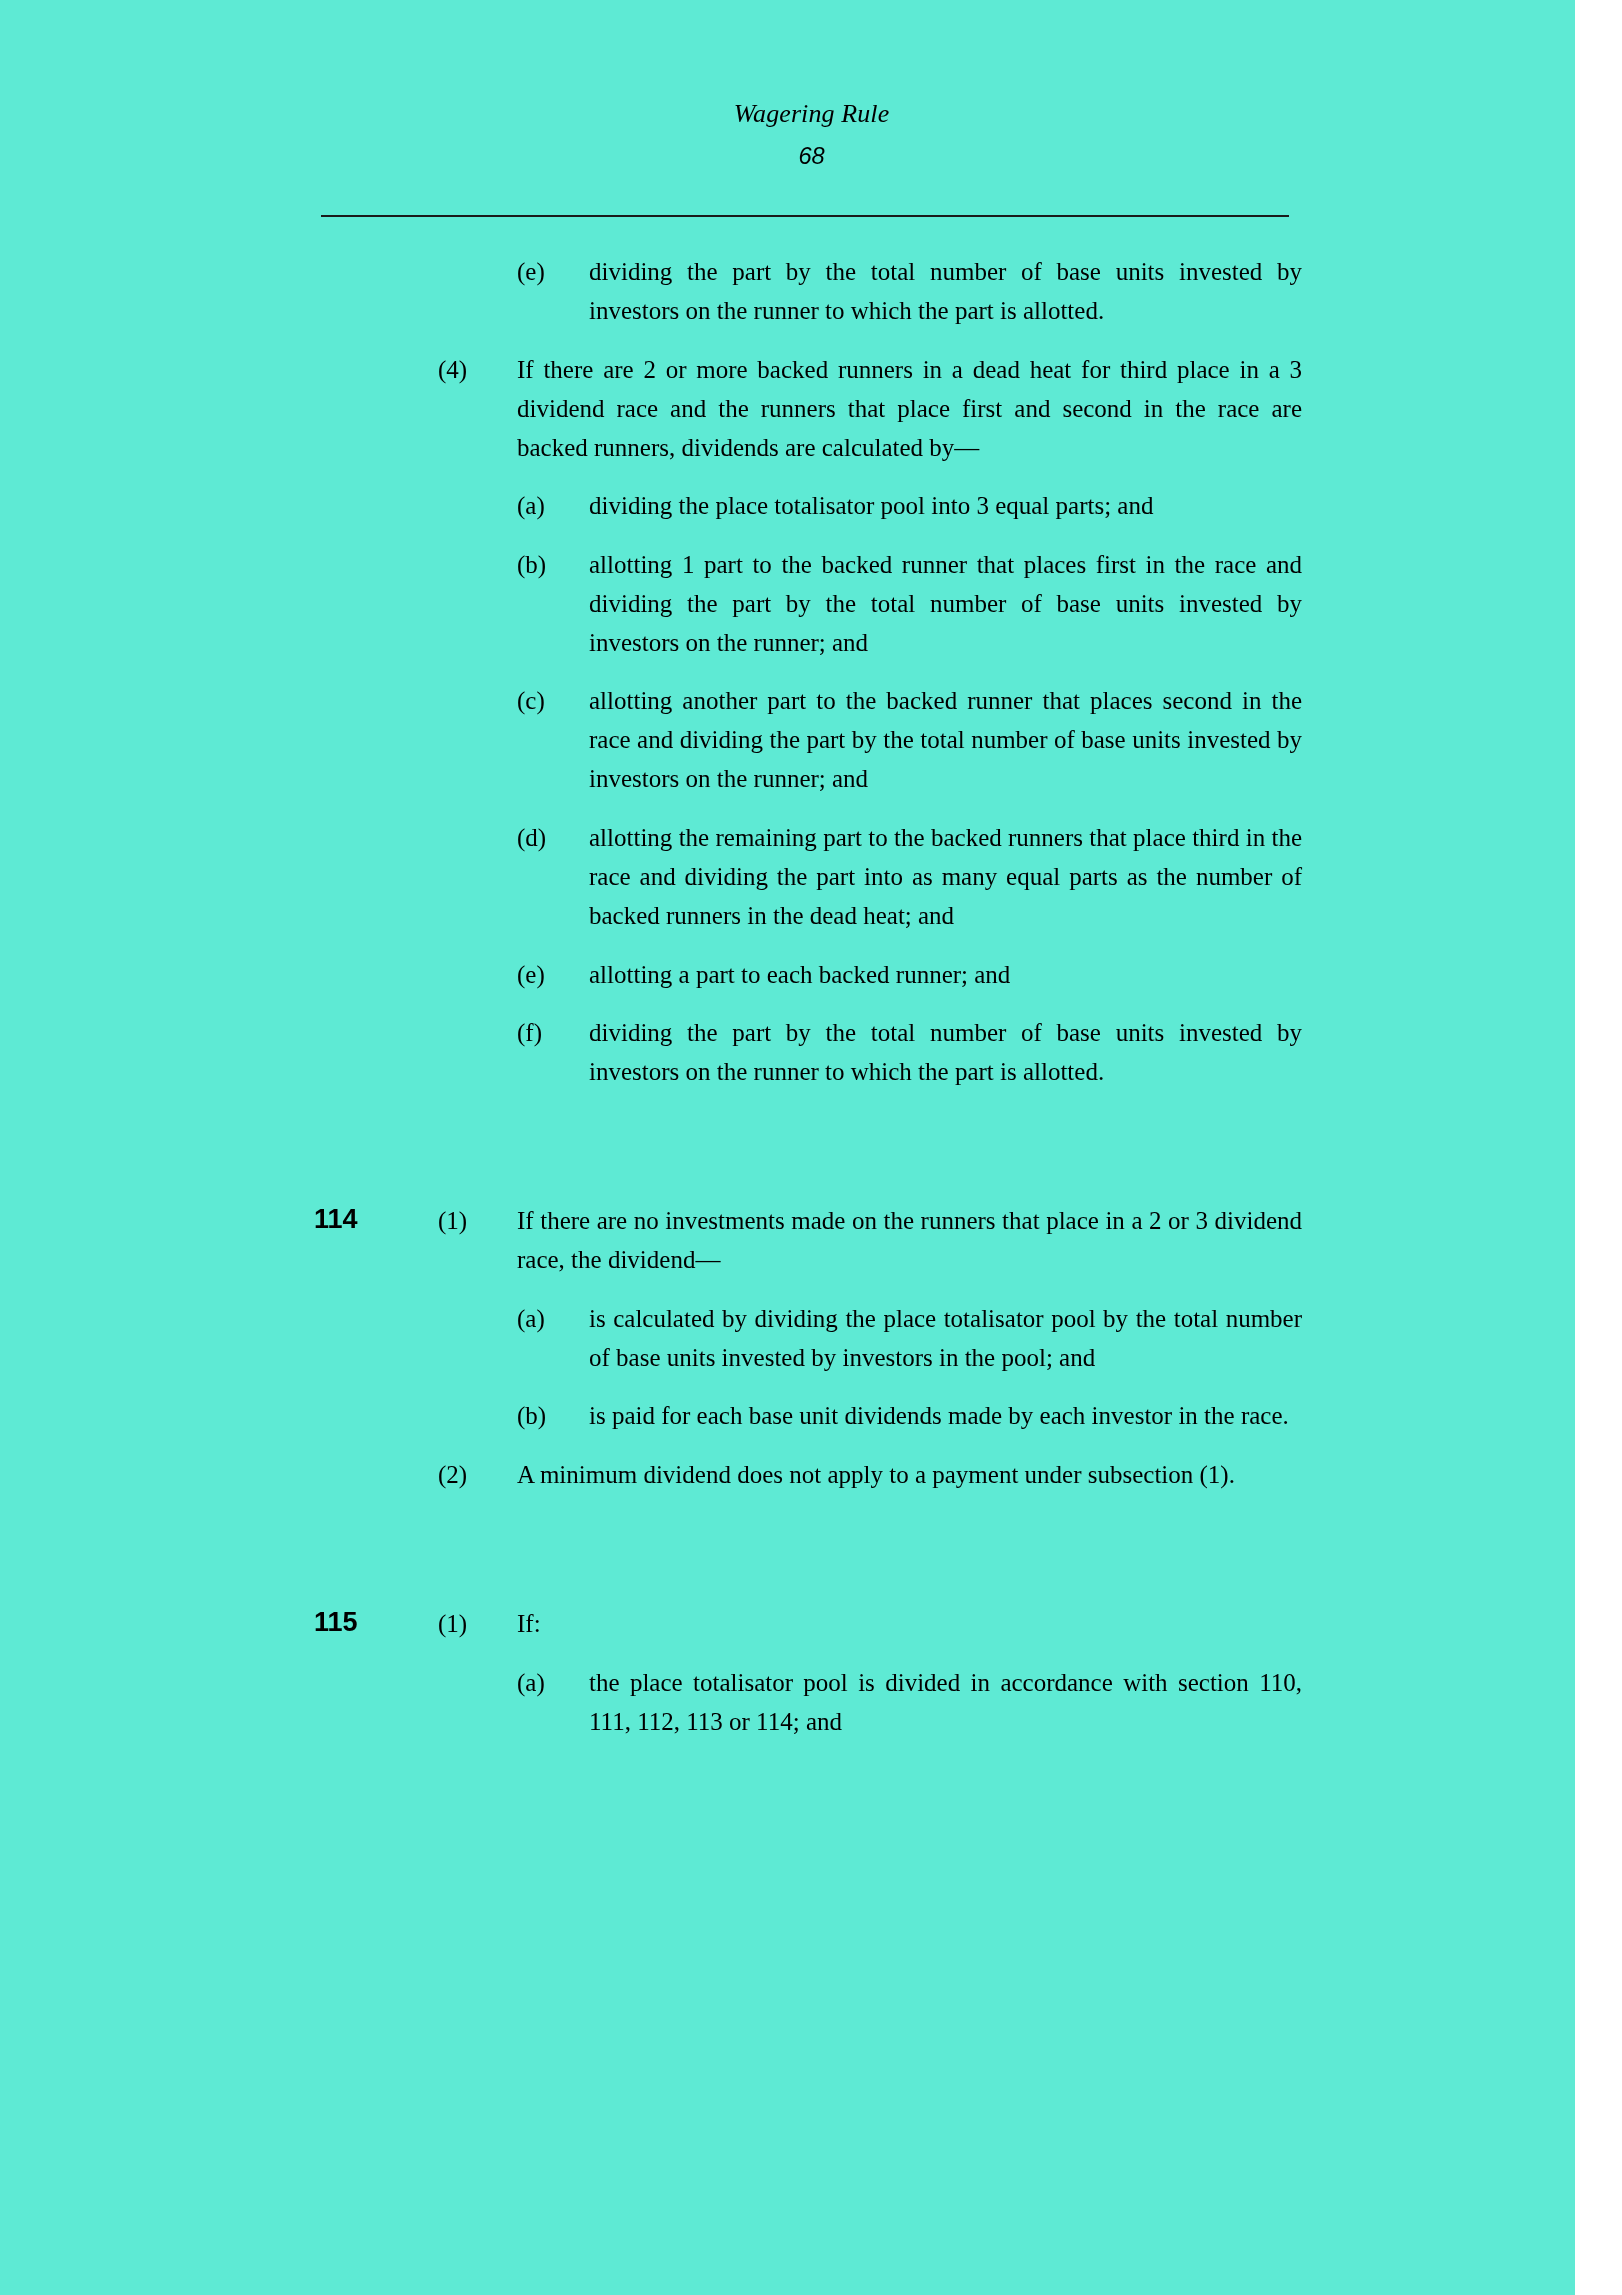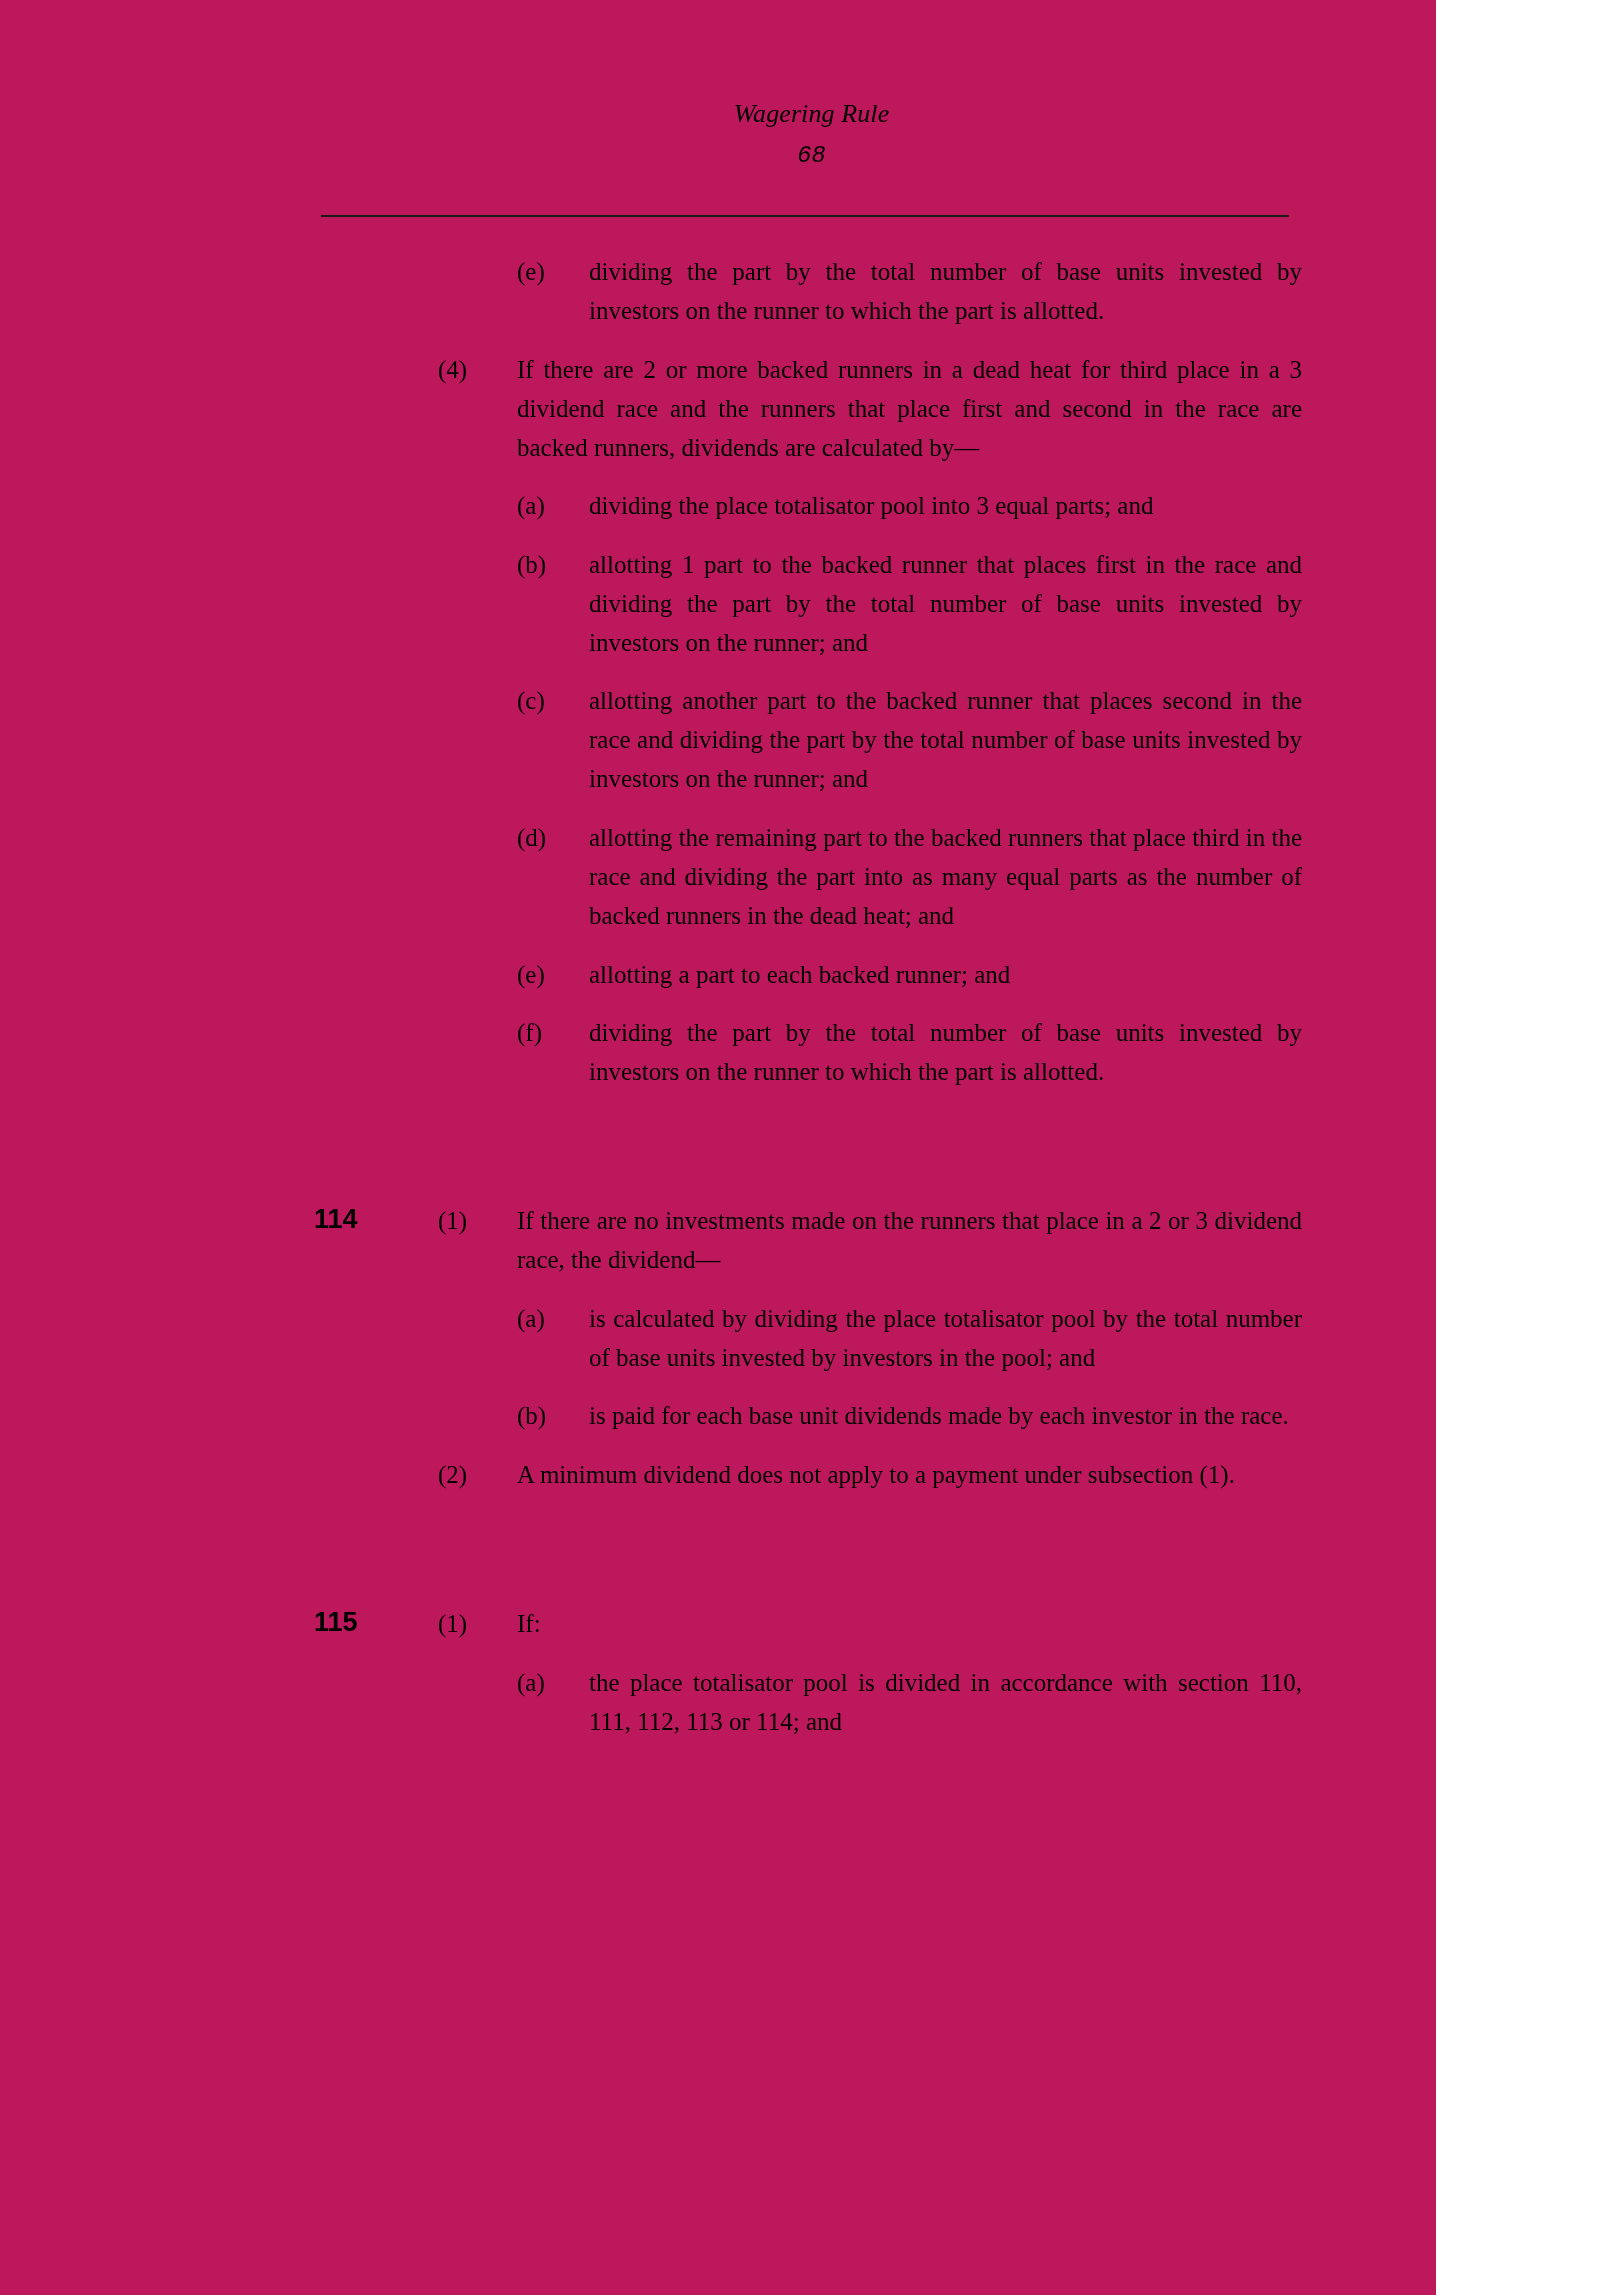--- a/index.html
+++ b/index.html
@@ -2,23 +2,23 @@
 <html style="font-size:10.5px"><head>
 <meta charset="utf-8">
 <style>
   html, body {
     margin: 0;
     padding: 0;
     background: #ffffff;
   }
   .page {
     position: relative;
-    width: 1436px;
+    width: 1575px;
     height: 2295px;
-    background: #be185d;
+    background: #5eead4;
     overflow: hidden;
     font-family: "Liberation Serif", "DejaVu Serif", serif;
     color: #000000;
   }
 
   
   .header {
     position: absolute;
     left: 0;
     top: 98px;
@@ -26,21 +26,21 @@
     text-align: center;
   }
   .header-title {
     font-family: "Liberation Serif", "DejaVu Serif", serif;
     font-style: italic;
     font-size: 26px;
     line-height: 1.25;
     letter-spacing: 0.1px;
   }
   .header-page-number {
-    font-family: Liberation Mono, monospace;
+    font-family: Liberation Sans, sans-serif;
     font-style: italic;
     font-size: 23.6px;
     line-height: 1.3;
     margin-top: 10.5px;
   }
   .header-rule {
     position: absolute;
     left: 321px;
     top: 215px;
     width: 968px;

